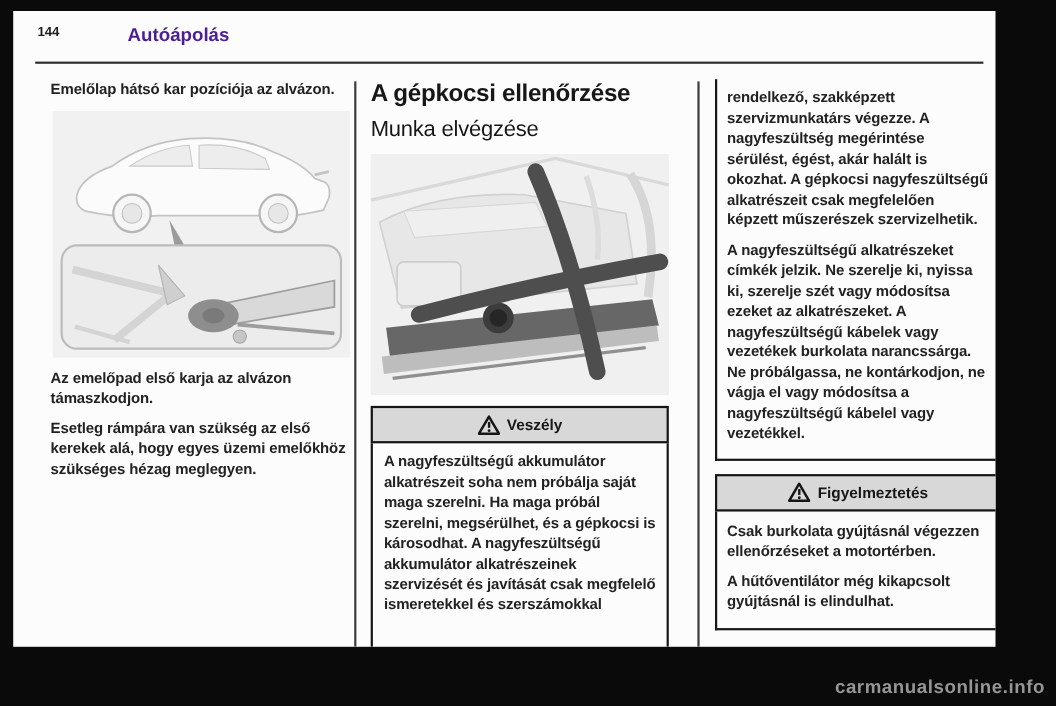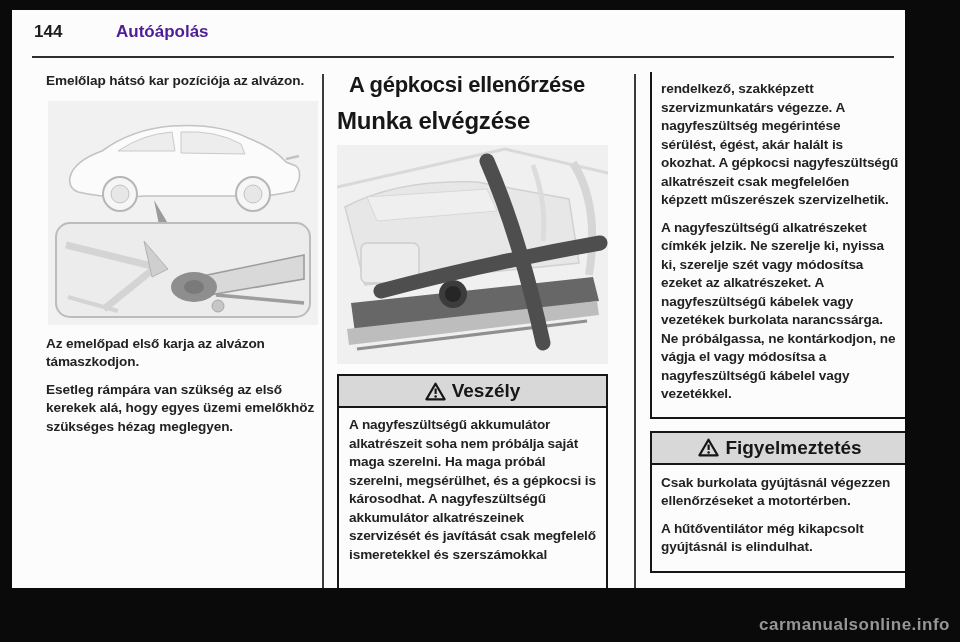--- a/index.html
+++ b/index.html
@@ -6,41 +6,41 @@
   body{
     width:960px;height:642px;position:relative;overflow:hidden;
     background:#0a0a0a;
     font-family:"Liberation Sans","DejaVu Sans",sans-serif;
   }
   .page{
     position:absolute;left:12px;top:10px;width:893px;height:578px;
     background:#fcfcfc;overflow:hidden;
   }
   .scan{filter:blur(0.35px);}
-  .hdr-num{position:absolute;left:22px;top:12px;font-size:17px;font-weight:700;color:#1d1d1d;}
+  .hdr-num{position:absolute;left:22px;top:12px;font-size:12px;font-weight:700;color:#1d1d1d;}
   .hdr-chap{position:absolute;left:104px;top:12px;font-size:17px;font-weight:700;color:#4c1d95;}
   .hdr-rule{position:absolute;left:20px;top:46px;width:862px;height:2px;background:#2e2e2e;}
   .vsep{position:absolute;top:64px;bottom:0;width:2px;background:#3c3c3c;}
   .sep1{left:310px;}
   .sep2{left:622px;}
   .col{position:absolute;top:62px;color:#1e1e1e;}
   .col1{left:20px;width:278px;margin-left:14px;}
   .col2{left:325px;width:271px;height:516px;display:flex;flex-direction:column;}
   .col3{left:638px;width:260px;}
   .body-text{font-size:13.6px;line-height:18.5px;font-weight:700;letter-spacing:-0.1px;color:#222;}
   .para{margin:0 0 9px 0;}
   .fig{display:block;background:#f1f1f1;}
   .fig1{width:270px;height:224px;margin:10px 0 10px 2px;}
   .fig2{width:271px;height:219px;margin:10px 0 0 0;}
-  .h1{font-size:22px;font-weight:700;color:#171717;letter-spacing:-0.3px;white-space:nowrap;margin-left:12px;}
-  .h2{font-size:24px;font-weight:700;color:#171717;margin-top:9px;letter-spacing:-0.2px;}
+  .h1{font-size:22px;font-weight:700;color:#171717;letter-spacing:-0.3px;white-space:nowrap;}
+  .h2{font-size:20px;font-weight:400;color:#171717;margin-top:9px;letter-spacing:-0.2px;}
   .warnbox-head{
     height:30px;border:2px solid #161616;background:#d8d8d8;
     display:flex;align-items:center;justify-content:center;gap:6px;
-    font-size:19px;font-weight:700;color:#161616;
+    font-size:14px;font-weight:700;color:#161616;
   }
   .danger-head{margin-top:10px;}
   .danger-body{
     flex:1;border-left:2px solid #161616;border-right:2px solid #161616;
     padding:8px 10px 5px 10px;
   }
   .cont-box{
     border-left:2px solid #161616;border-right:2px solid #161616;border-bottom:2px solid #161616;
     padding:8px 9px 4px 9px;min-height:330px;box-sizing:border-box;
   }

